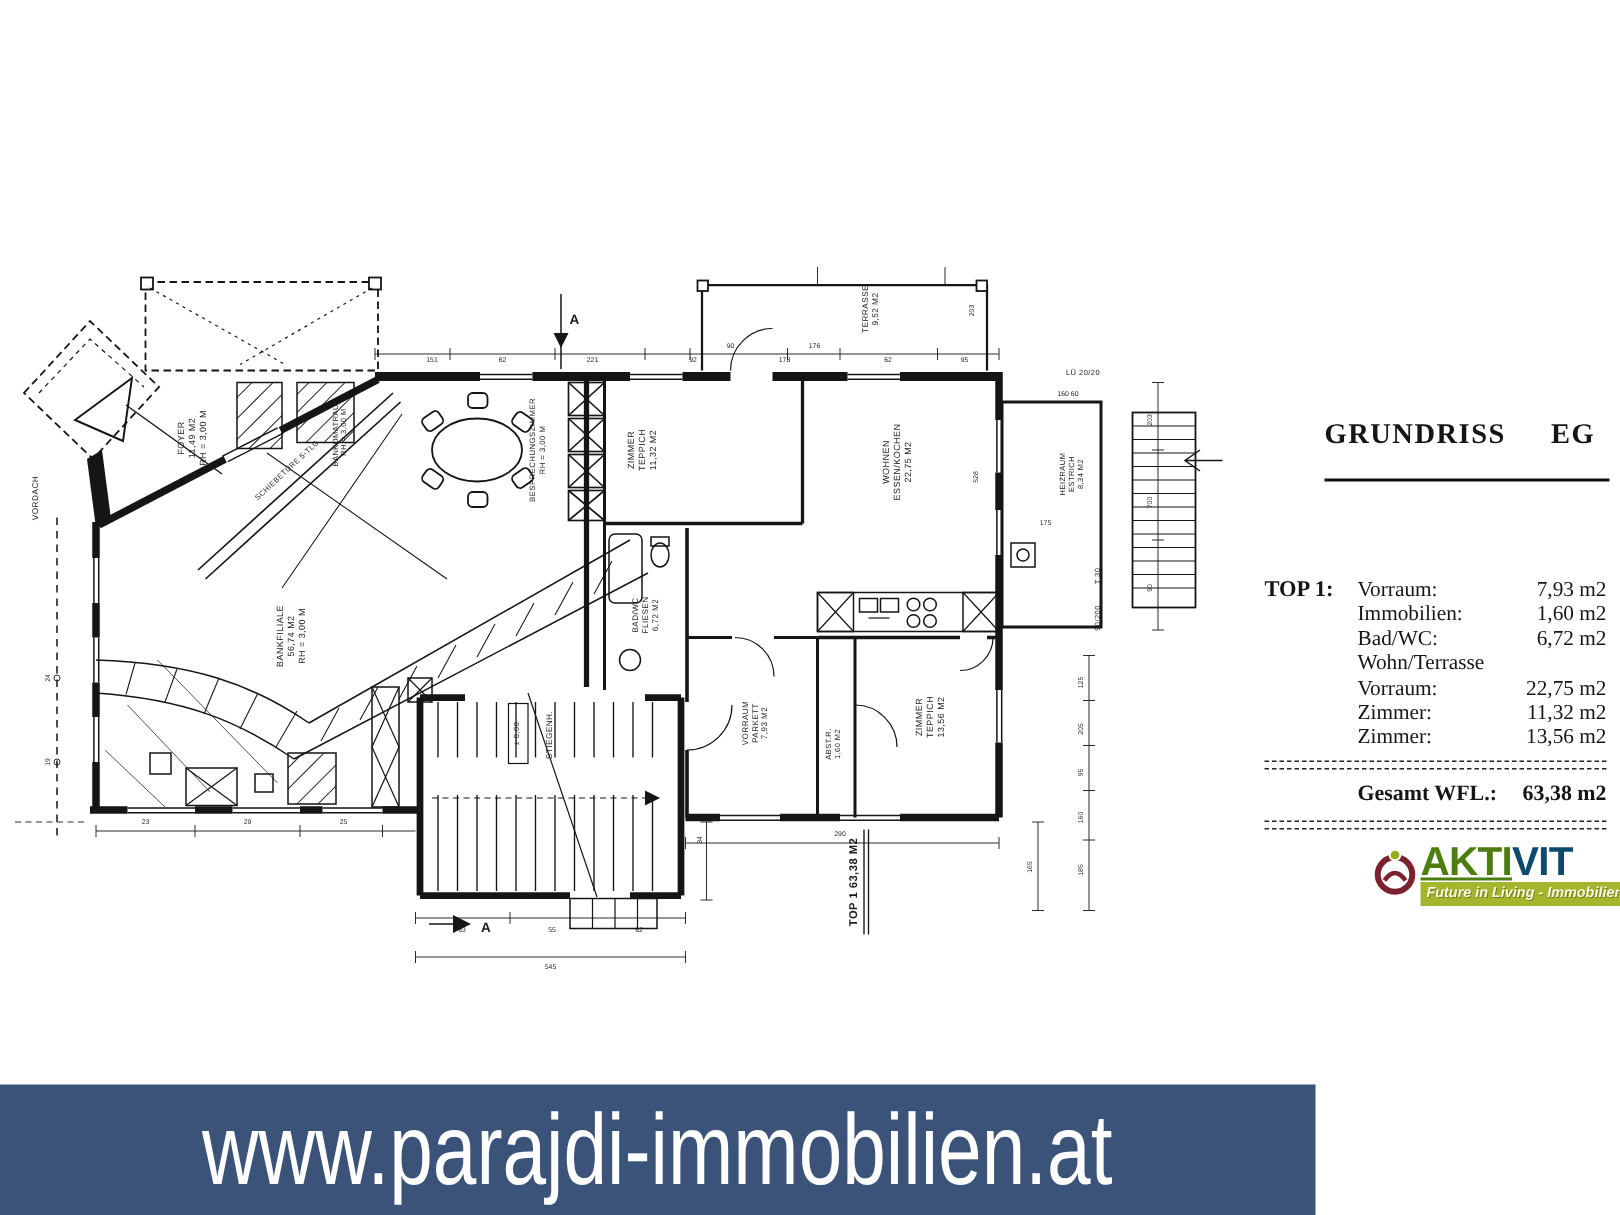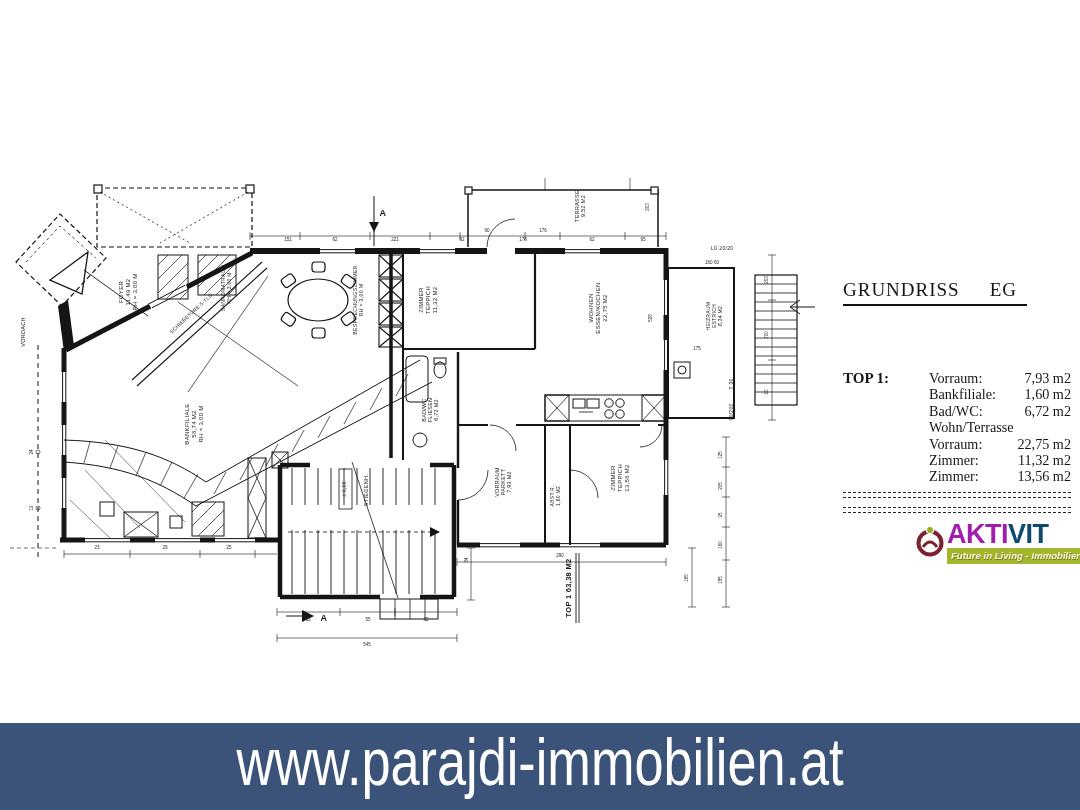--- a/index.html
+++ b/index.html
@@ -3,42 +3,42 @@
 <meta charset="utf-8">
 <style>
   html,body{margin:0;padding:0;}
   body{width:1080px;height:810px;position:relative;background:#ffffff;overflow:hidden;
        font-family:"Liberation Serif",serif;color:#151515;}
   #plan-svg{position:absolute;left:0;top:0;}
   .plan-label{fill:#1a1a1a;font-family:"Liberation Sans",sans-serif;letter-spacing:.3px;}
   .plan-dim{fill:#2a2a2a;font-family:"Liberation Sans",sans-serif;}
   
   .panel{position:absolute;left:843px;top:279px;width:228px;}
-  .title{display:flex;gap:30px;font-weight:normal;font-size:19px;letter-spacing:1px;
-         border-bottom:2.3px solid #111;padding-bottom:3px;width:fit-content;padding-right:10px;}
+  .title{display:flex;gap:30px;font-weight:bold;font-size:19px;letter-spacing:1px;
+         border-bottom:2.3px solid #111;padding-bottom:18px;width:fit-content;padding-right:10px;margin-left:40px;}
   .rows{margin-top:64px;position:relative;padding-left:62px;}
   .top1{position:absolute;left:0;top:0;font-weight:bold;font-size:15px;}
-  .row{display:flex;justify-content:space-between;font-size:14.2px;line-height:16.4px;margin-left:24px;}
+  .row{display:flex;justify-content:space-between;font-size:14.2px;line-height:16.4px;}
   .sep{height:4px;border-top:1.7px dashed #222;border-bottom:1.7px dashed #222;margin:7px 0 8px;}
   .row.bold{font-weight:bold;font-size:14.6px;line-height:17px;padding-left:62px;}
   .bankrow{margin-top:14px;}
   .sep2{margin-top:9px;}
   
   .logo{margin:5px 0 0 70px;width:158px;display:flex;align-items:flex-start;}
   .logo svg{flex:0 0 auto;margin-top:2px;}
   .brand{font-family:"Liberation Sans",sans-serif;font-weight:bold;font-size:27px;
          letter-spacing:-.5px;line-height:26px;white-space:nowrap;}
-  .brand .p1{color:#a21caf;}
+  .brand .p1{color:#4d7c0f;text-decoration:underline;}
   .brand .p2{color:#0c4a6e;}
   .tagline{background:#a4b52e;color:#fdf8e6;font-family:"Liberation Sans",sans-serif;
            font-style:italic;font-weight:bold;font-size:9.6px;text-align:center;
            padding:2px 4px 3px;margin-top:1px;text-shadow:.6px .6px 0 #6c7d10;white-space:nowrap;}
   
-  .footer{position:absolute;left:0;top:723px;width:1080px;height:87px;background:#3b5379;
-          display:flex;justify-content:center;}
+  .footer{position:absolute;left:0;top:723px;width:877px;height:87px;background:#3b5379;
+          display:flex;align-items:center;justify-content:center;}
   .footer span{color:#ffffff;font-family:"Liberation Sans",sans-serif;font-size:67px;
                transform:scaleX(.78);white-space:nowrap;}
 </style>
 </head>
 <body>
 
 <svg id="plan-svg" width="1080" height="810" viewBox="0 0 1080 810">
   <g stroke="#151515" fill="none" stroke-linecap="butt">
 
     <g>
@@ -348,21 +348,21 @@
     <span>GRUNDRISS</span>
     <span>EG</span>
   </div>
   <div class="rows">
     <span class="top1">TOP 1:</span>
     <div class="row">
         <span>Vorraum:</span>
         <span>7,93 m2</span>
       </div>
     <div class="row">
-        <span>Bankfiliale:</span>
+        <span>Immobilien:</span>
         <span>1,60 m2</span>
       </div>
     <div class="row">
         <span>Bad/WC:</span>
         <span>6,72 m2</span>
       </div>
     <div class="row">
         <span>Wohn/Terrasse</span>
         <span></span>
       </div>
@@ -373,20 +373,24 @@
     <div class="row">
         <span>Zimmer:</span>
         <span>11,32 m2</span>
       </div>
     <div class="row">
         <span>Zimmer:</span>
         <span>13,56 m2</span>
       </div>
   </div>
   <div class="sep"></div>
+  <div class="row bold">
+      <span>Gesamt WFL.:</span>
+      <span>63,38 m2</span>
+    </div>
   <div class="sep sep2"></div>
 
   <div class="logo">
     <svg width="34" height="36" viewBox="0 0 34 36">
       <circle cx="17" cy="20" r="11.5" stroke="#7b2130" stroke-width="4" fill="none"></circle>
       <path d="M10,24 Q17,14 24,24" stroke="#7b2130" stroke-width="3" fill="none"></path>
       <circle cx="17" cy="7" r="3.6" fill="#96ad17" stroke="#ffffff" stroke-width="1.4"></circle>
     </svg>
     <div>
       <div class="brand">

